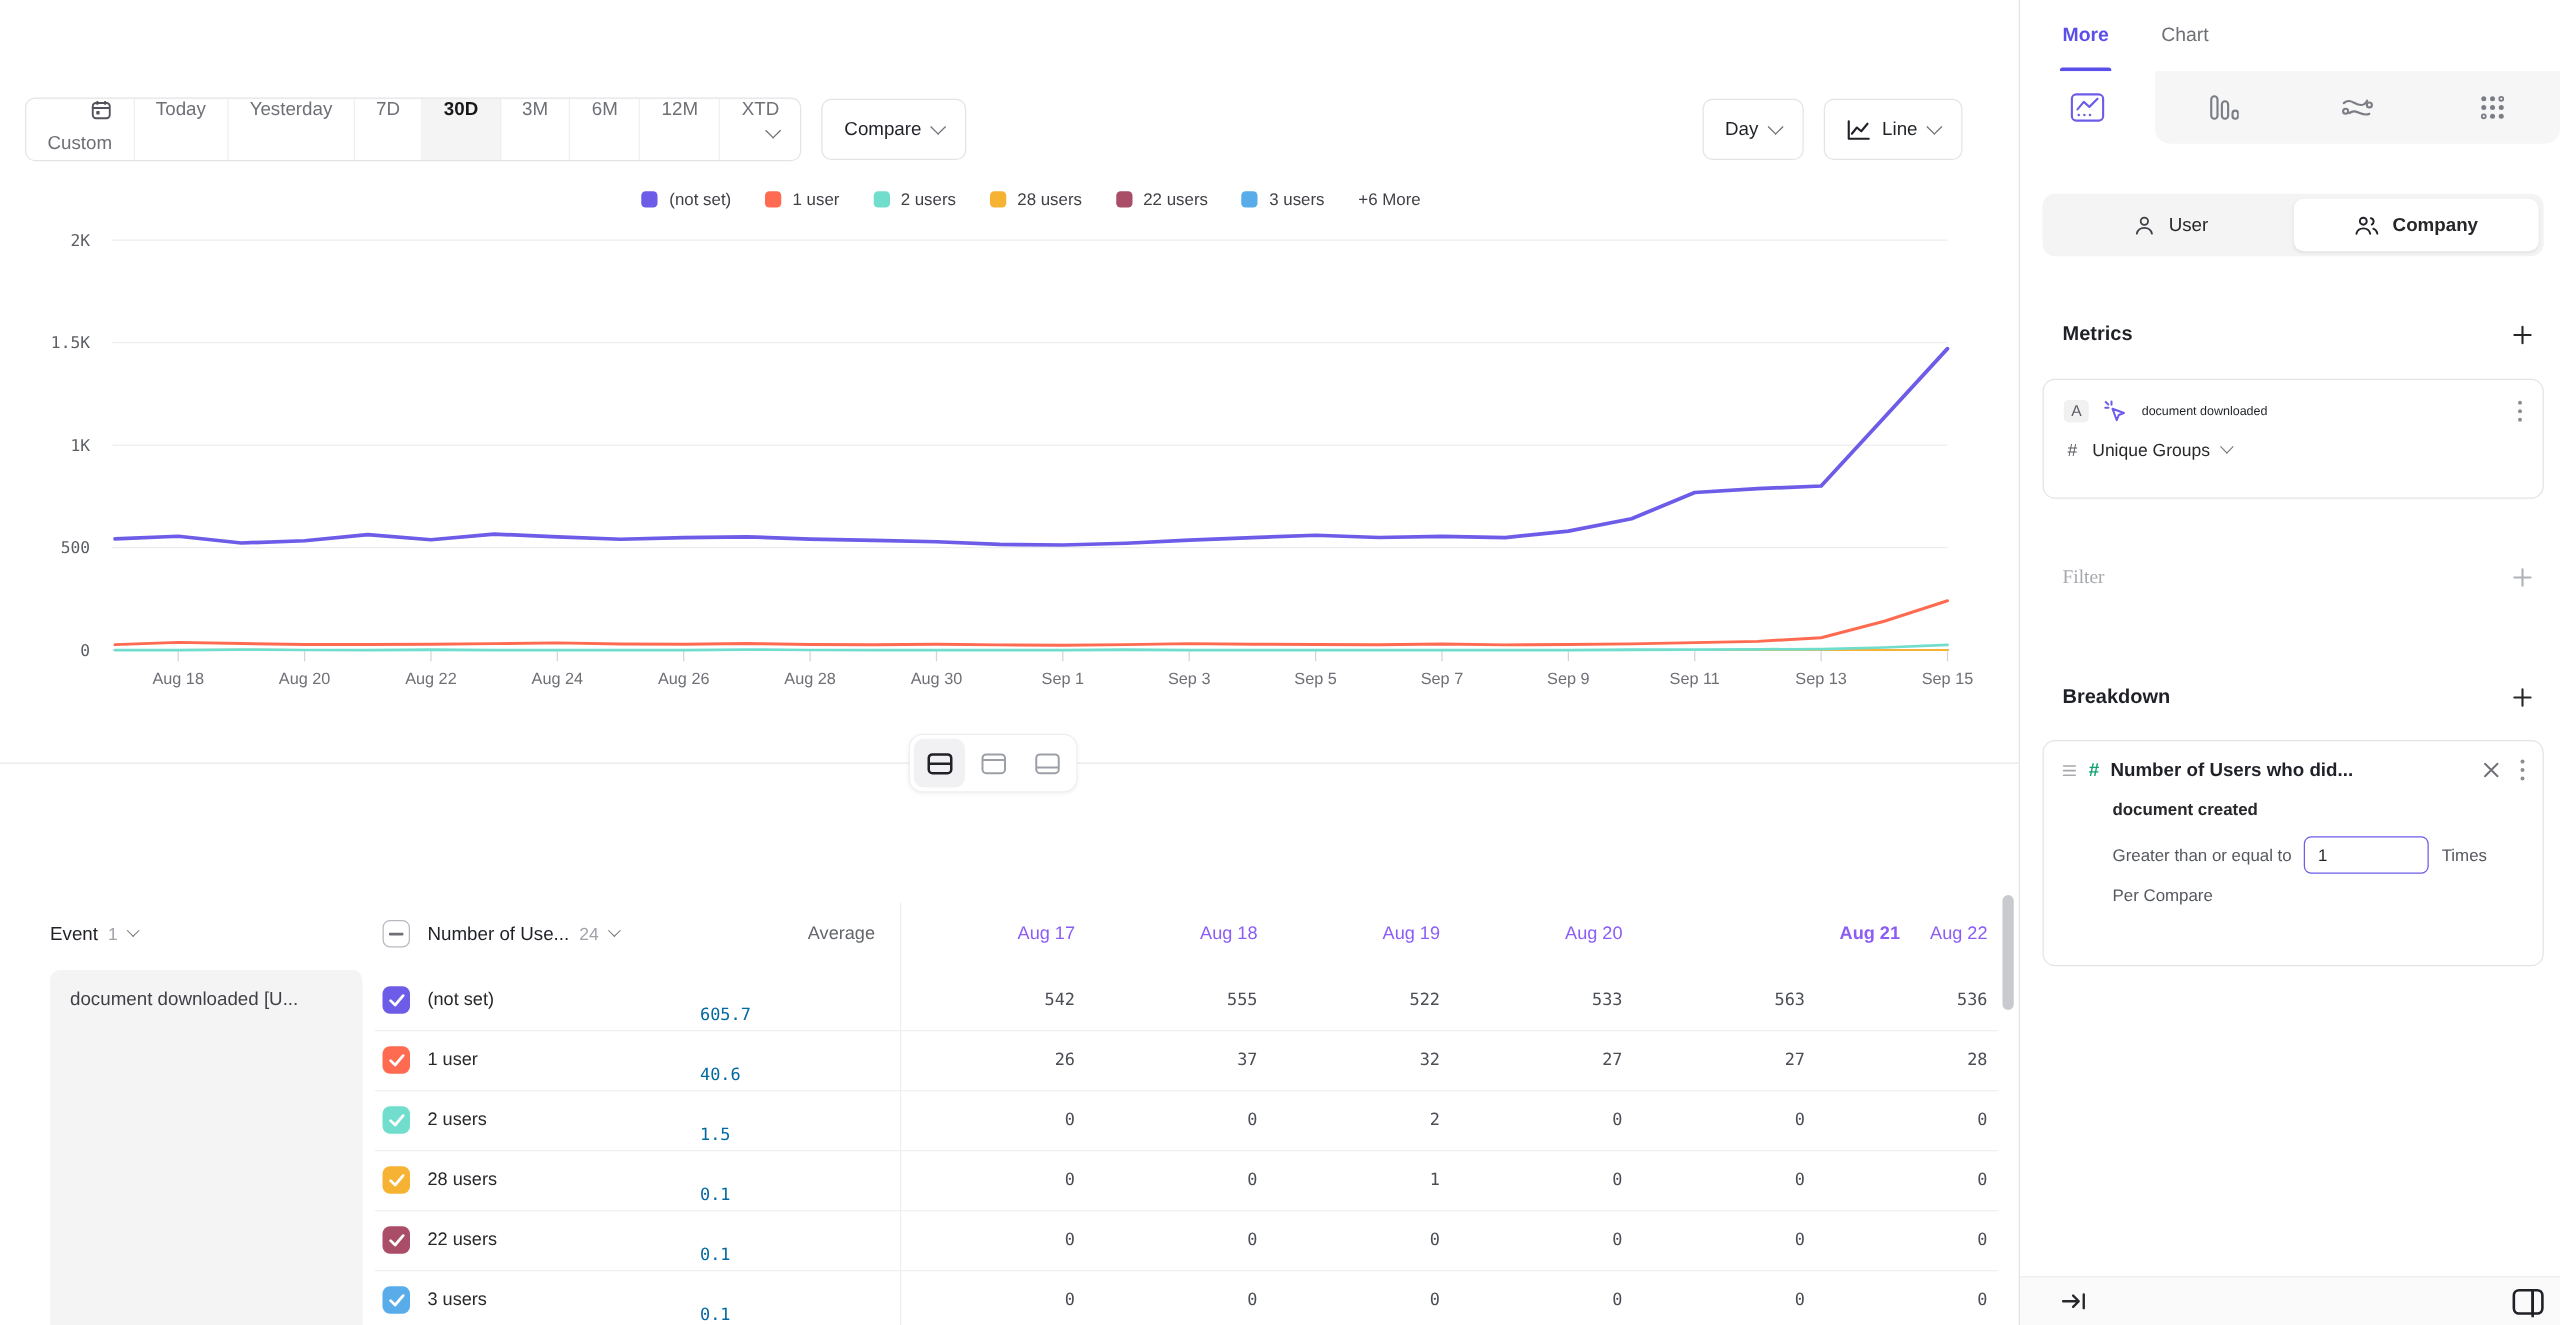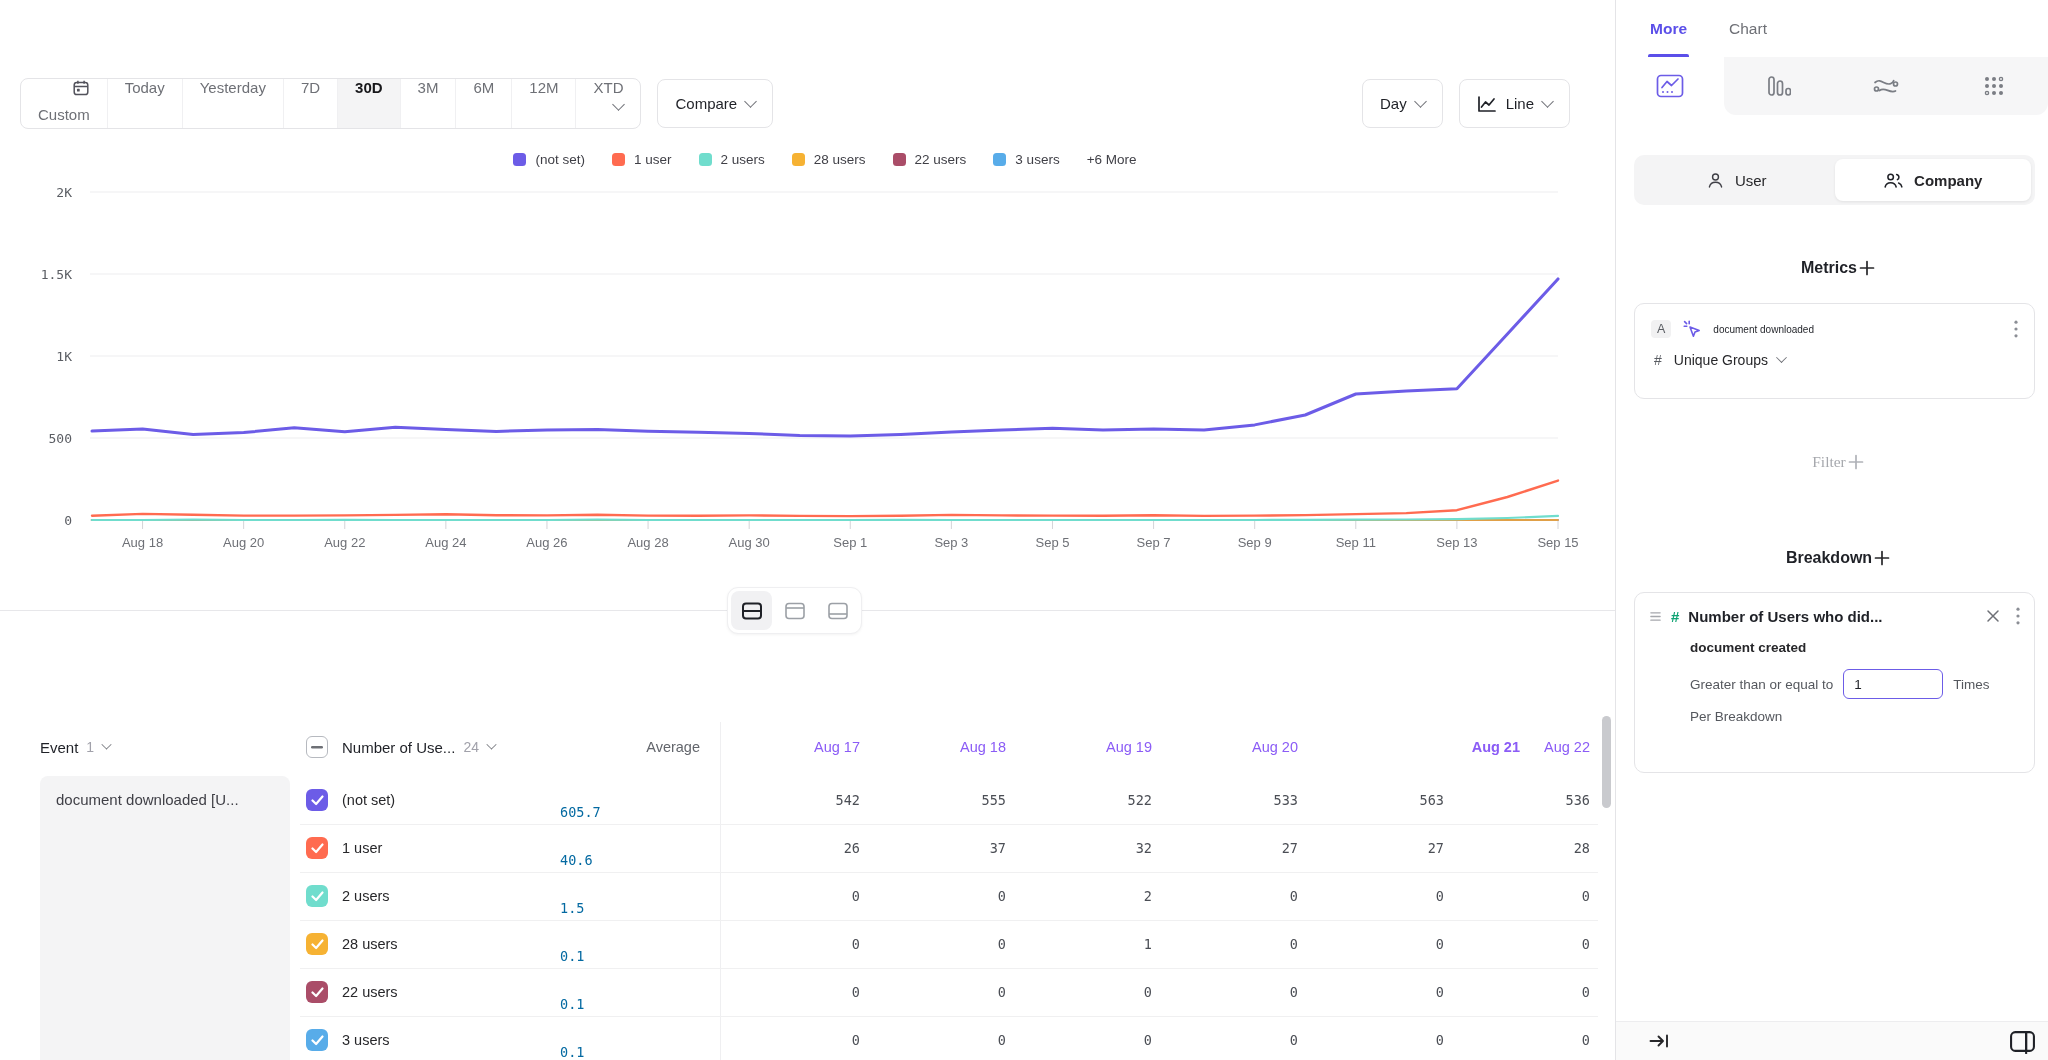--- a/index.html
+++ b/index.html
@@ -67,21 +67,21 @@
   .sb-icontabs{position:absolute;left:0;top:57px;right:0;height:58px;display:flex;}
   .sb-icontabs .cell{flex:1;display:flex;align-items:center;justify-content:center;background:#f6f6f7;color:#7a7d84;cursor:pointer;}
   .sb-icontabs .cell.active{background:#fff;color:#6C5CE7;}
   .sb-icontabs .cell.r-left{border-bottom-left-radius:12px;}
   .sb-icontabs .cell.r-right{border-bottom-right-radius:12px;}
 
   .aud-toggle{position:absolute;left:18px;top:155px;right:13px;height:50px;background:#f4f4f5;border-radius:10px;display:flex;padding:4px;box-sizing:border-box;}
   .aud-opt{flex:1;display:flex;align-items:center;justify-content:center;gap:10px;font-size:15px;color:#27272a;border-radius:8px;cursor:pointer;}
   .aud-opt.selected{background:#fff;box-shadow:0 1px 3px rgba(0,0,0,.08);font-weight:600;}
 
-  .sec-h{position:absolute;left:34px;right:20px;display:flex;align-items:center;justify-content:center;}
+  .sec-h{position:absolute;left:34px;right:20px;display:flex;align-items:center;justify-content:space-between;}
   .sec-h .t{font-size:16px;font-weight:700;color:#1f2127;}
   .sec-h.muted .t{color:#a6a8ad;font-weight:400;font-size:15.5px;}
   .plus{color:#27272a;cursor:pointer;display:flex;}
   .sec-h.muted .plus{color:#b0b2b8;}
 
   .card{position:absolute;left:18px;right:13px;border:1px solid #e4e4e7;border-radius:10px;box-sizing:border-box;background:#fff;}
   .metric-card{top:303px;height:96px;padding:15px 16px;}
   .mc-row1{display:flex;align-items:center;gap:11px;}
   .chip{background:#f1f1f2;border-radius:4px;padding:2px 6px;font-size:12.5px;color:#5a5d63;}
   .mc-name{font-size:10px;color:#1f2127;flex:1;}
@@ -538,21 +538,21 @@
               <circle cx="2" cy="15.8" r="1.6"></circle>
             </svg>
         </span>
       </div>
       <div class="bd-event">document created</div>
       <div class="bd-cond">
         <span>Greater than or equal to</span>
         <input class="bd-input" type="text" value="1" style="">
         <span>Times</span>
       </div>
-      <div class="bd-per">Per Breakdown</div>
+      <div class="bd-per">Per Compare</div>
     </div>
 
     <div class="sb-footer">
       <span class="icon-btn">
         <svg width="22" height="18" viewBox="0 0 22 18" stroke="#27272a" stroke-width="1.9" stroke-linecap="round" stroke-linejoin="round" fill="none">
             <path d="M2.5 9h12M10.5 4.5L15 9l-4.5 4.5M19 3.5v11"></path>
           </svg>
       </span>
       <span class="icon-btn">
         <svg width="27" height="25" viewBox="0 0 26 24" fill="none" stroke="#1f2127" stroke-width="2">

